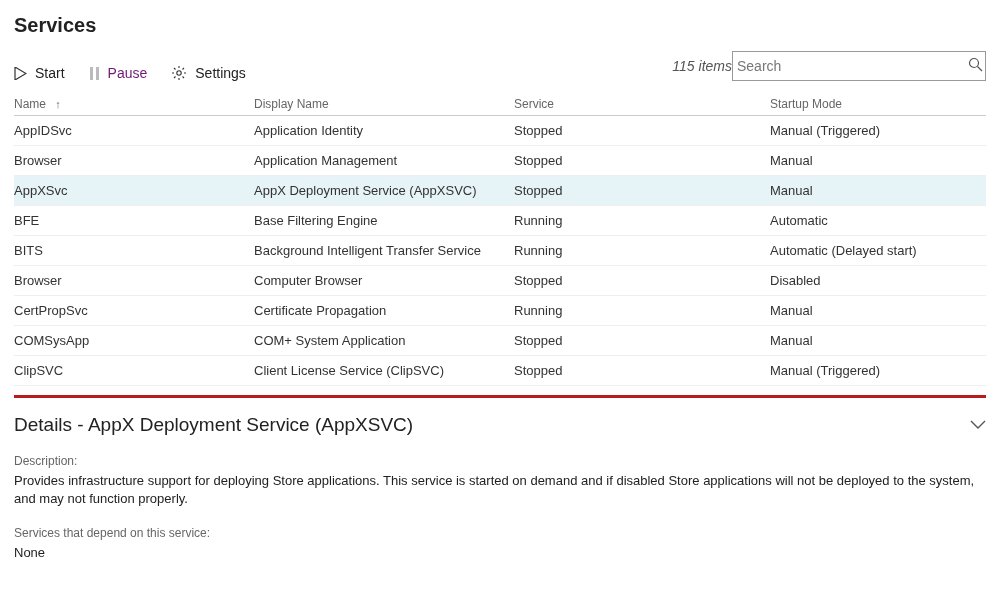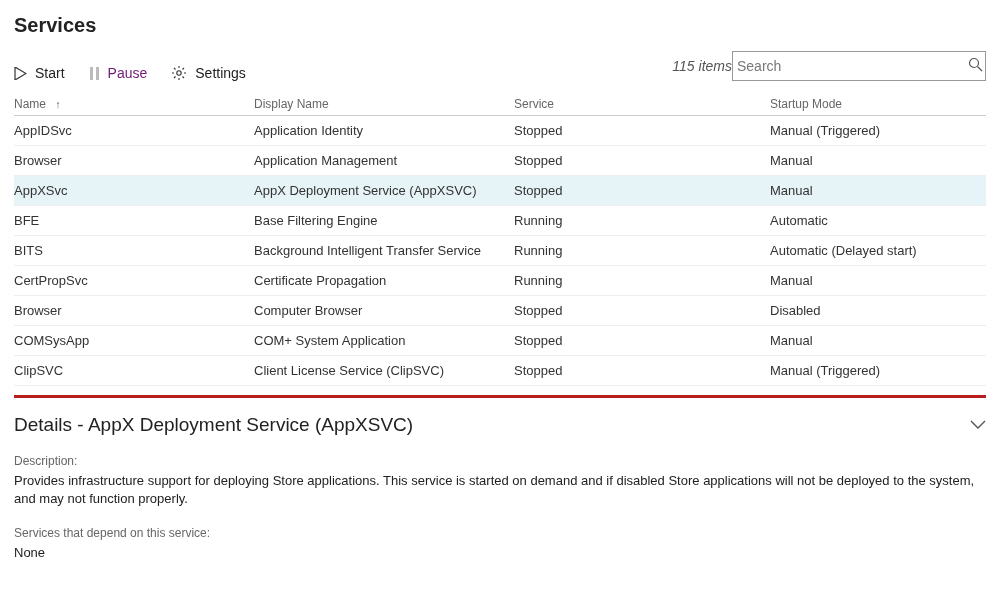--- a/index.html
+++ b/index.html
@@ -241,30 +241,30 @@
             <td>Running</td>
             <td>Automatic</td>
           </tr>
           <tr>
             <td>BITS</td>
             <td>Background Intelligent Transfer Service</td>
             <td>Running</td>
             <td>Automatic (Delayed start)</td>
           </tr>
           <tr>
+            <td>Browser</td>
+            <td>Computer Browser</td>
+            <td>Stopped</td>
+            <td>Disabled</td>
+          </tr>
+          <tr>
             <td>CertPropSvc</td>
             <td>Certificate Propagation</td>
             <td>Running</td>
             <td>Manual</td>
-          </tr>
-          <tr>
-            <td>Browser</td>
-            <td>Computer Browser</td>
-            <td>Stopped</td>
-            <td>Disabled</td>
           </tr>
           <tr>
             <td>COMSysApp</td>
             <td>COM+ System Application</td>
             <td>Stopped</td>
             <td>Manual</td>
           </tr>
           <tr>
             <td>ClipSVC</td>
             <td>Client License Service (ClipSVC)</td>

